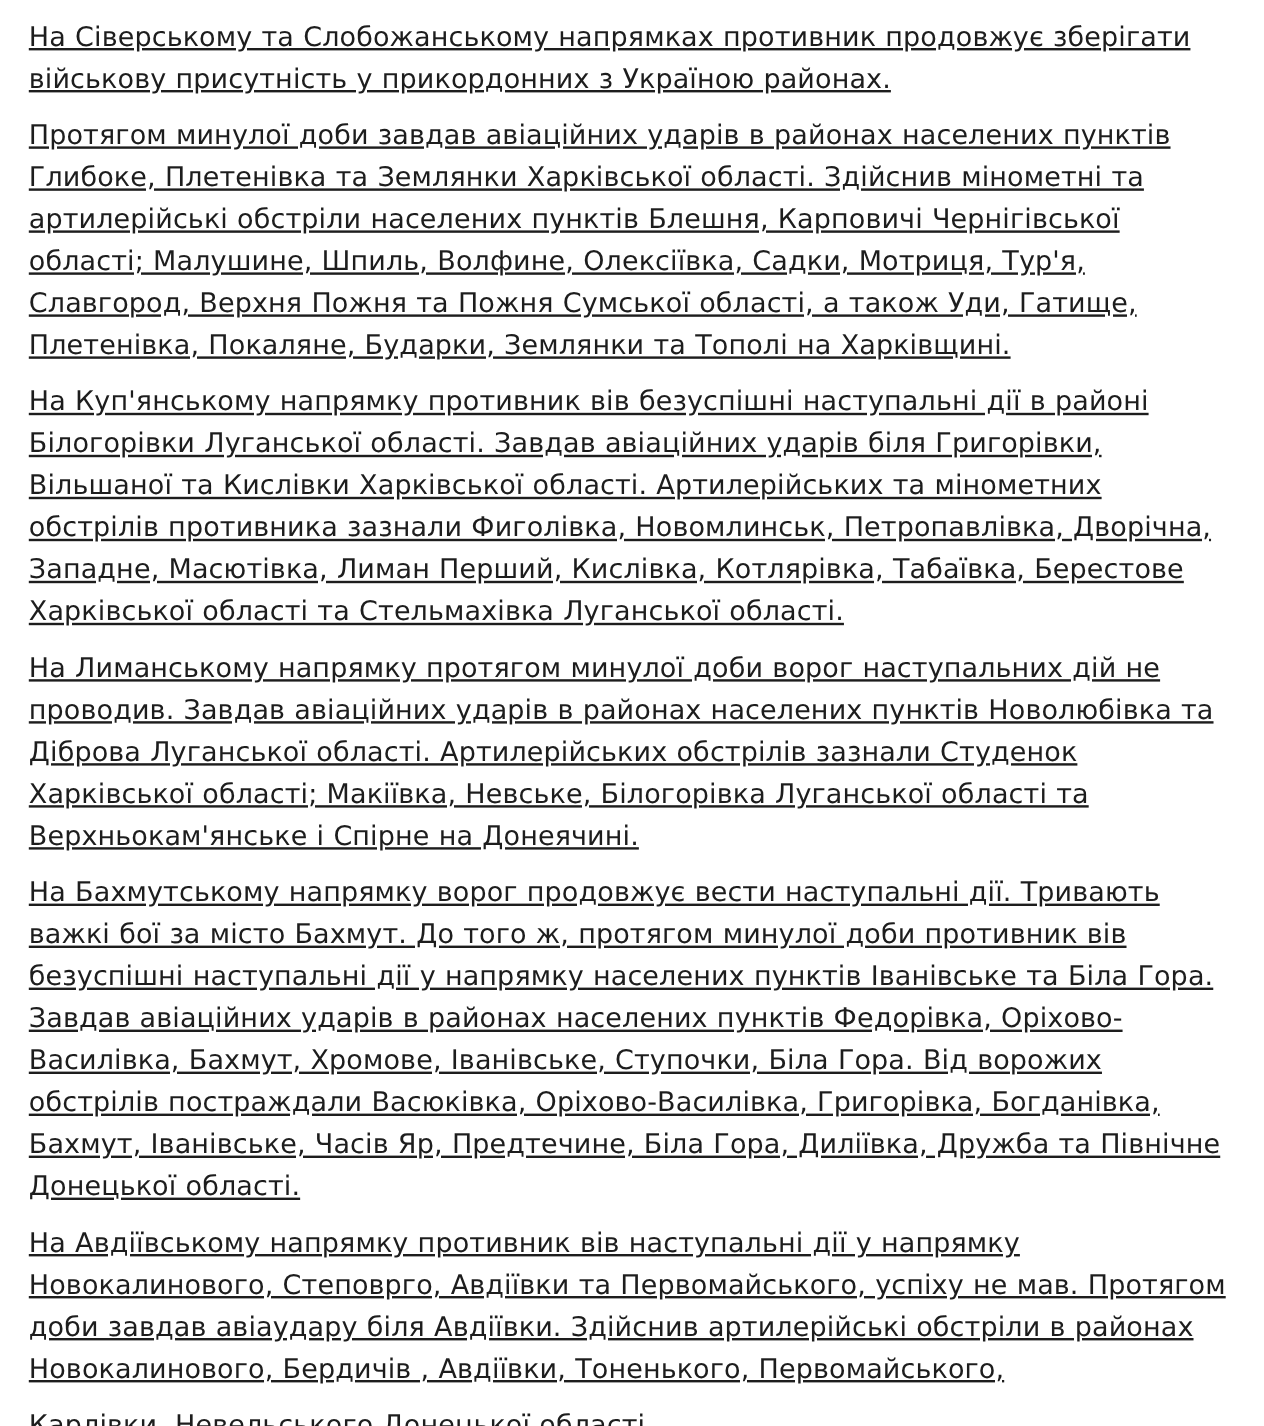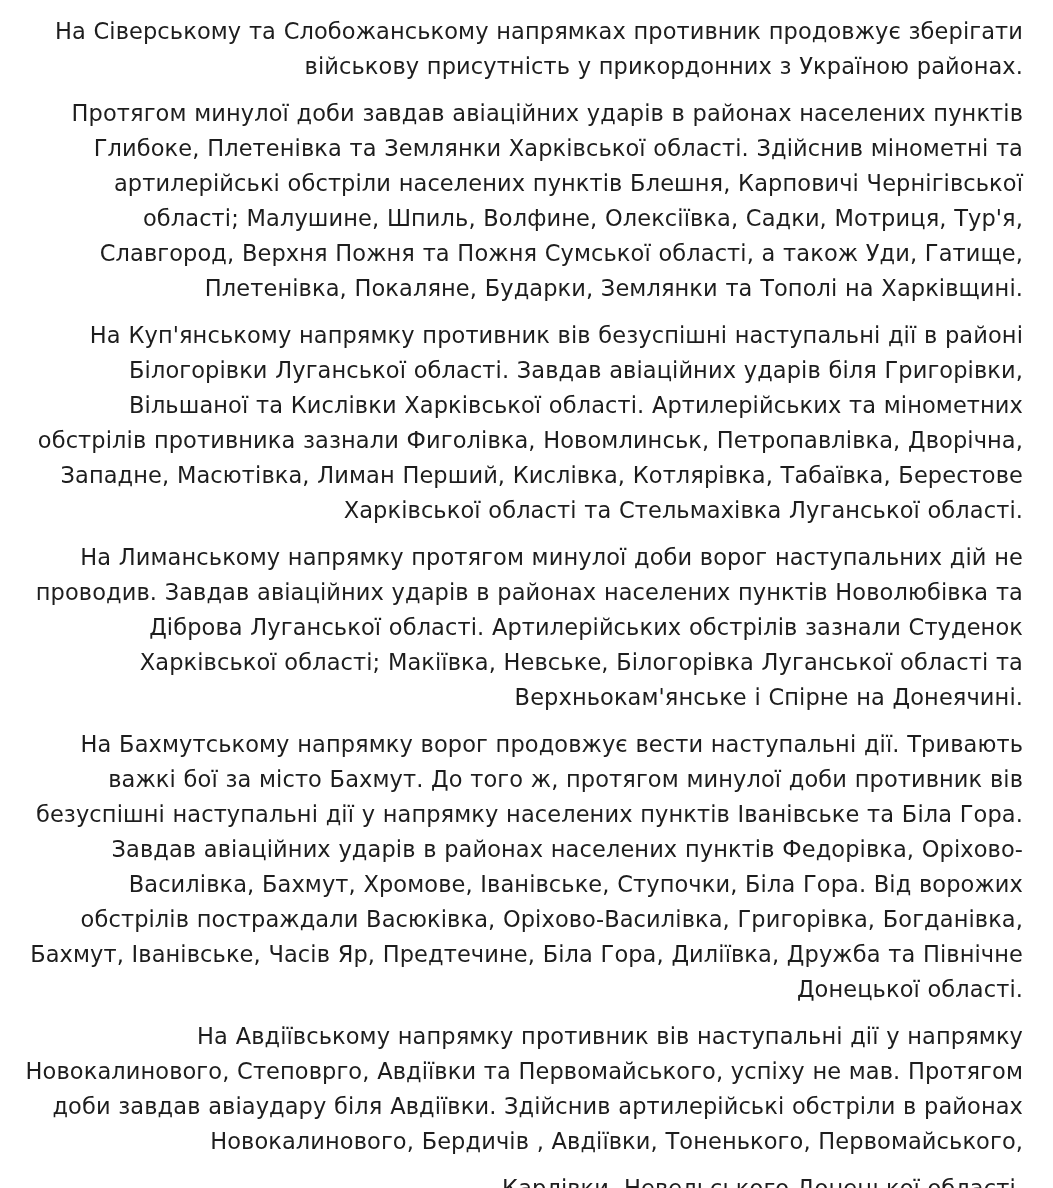--- a/index.html
+++ b/index.html
@@ -20,22 +20,23 @@
     padding: 14px 30px 0 24px;
     background: #ffffff;
     overflow: hidden;
   }
   .para {
     font-size: 22.5px;
     line-height: 35px;
     letter-spacing: 0.1px;
     color: #1d1d1d;
     margin: 0;
-    text-align: right;
+    text-align: left;
     word-spacing: 0.4px;
+    text-decoration: underline;
   }
   .para + .para {
     margin-top: 12px;
   }
   .para.gap {
   }
 </style>
 </head>
 <body>
 

